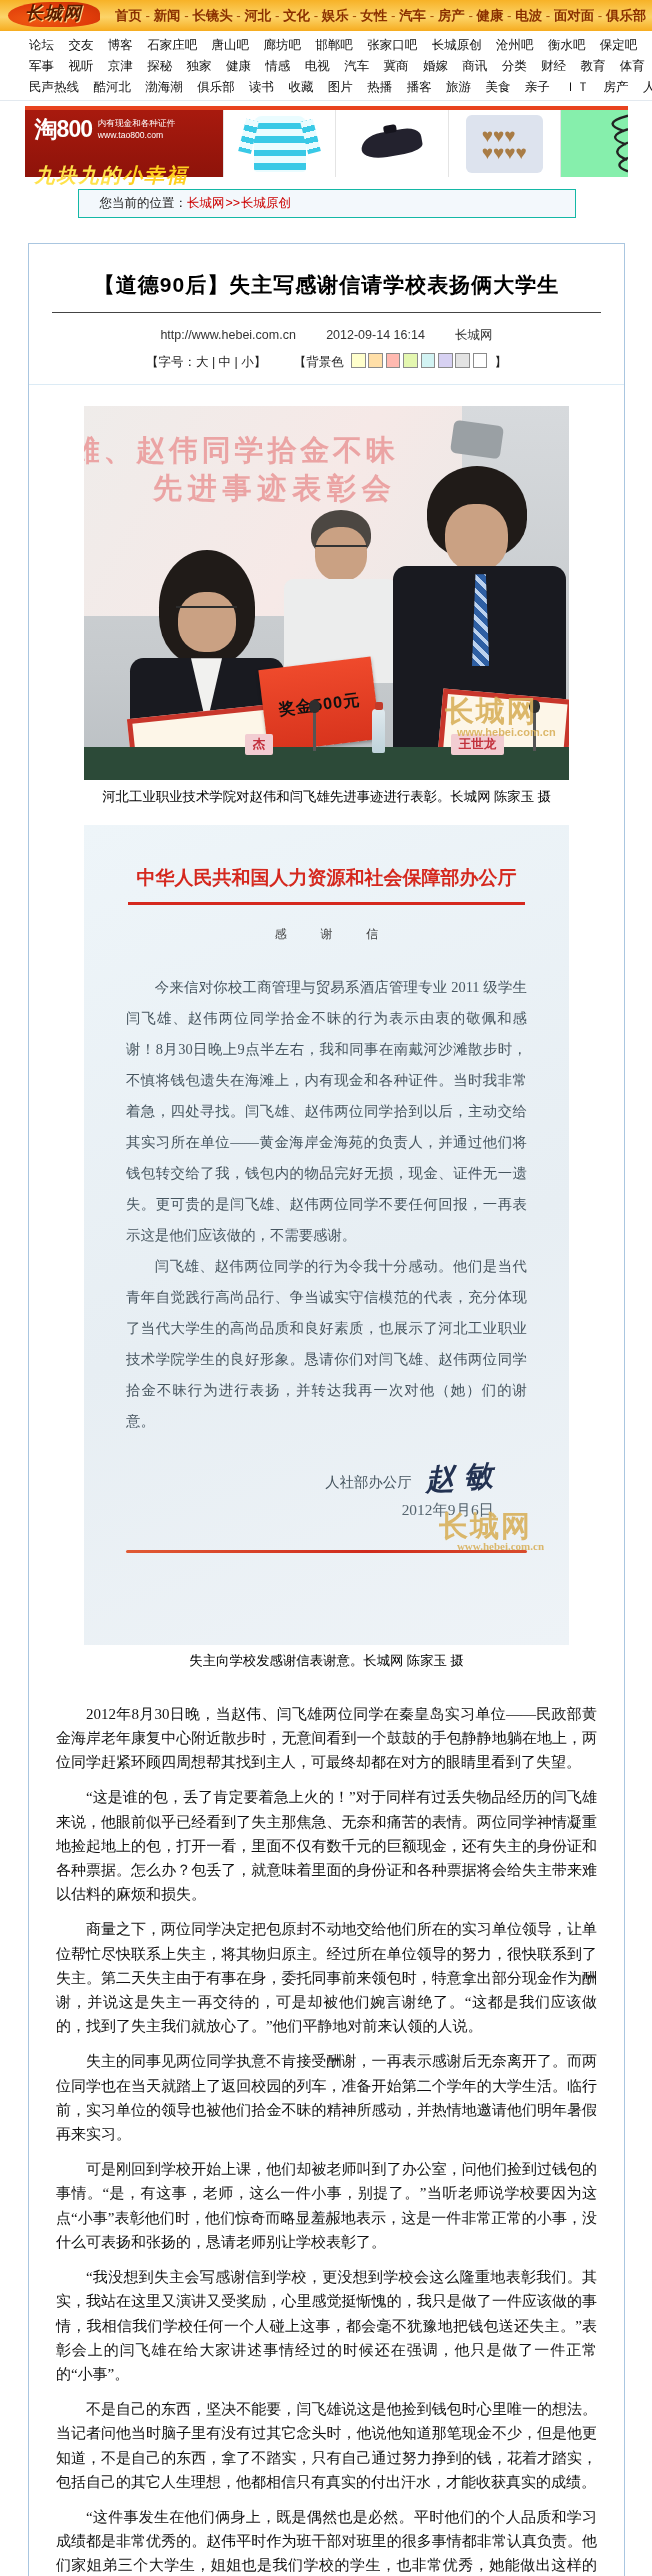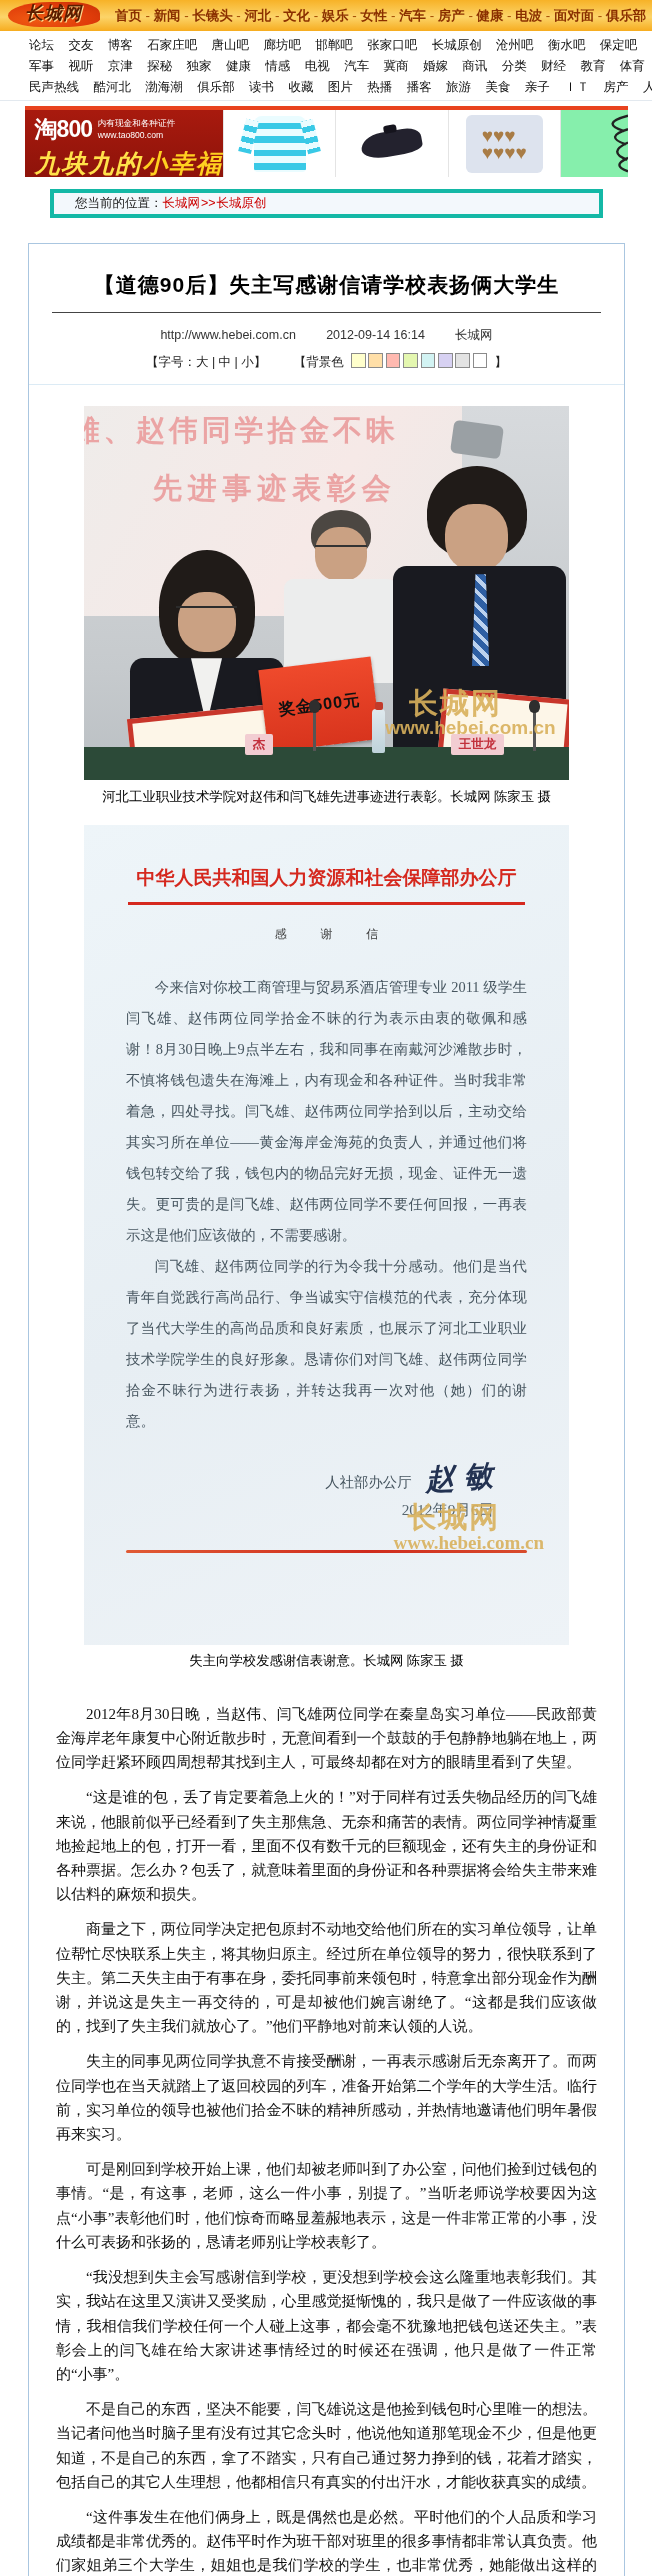--- a/index.html
+++ b/index.html
@@ -19,56 +19,56 @@
   .subnav{padding:3.8px 0 1.9px 29px;border-bottom:1px solid #e3e9ef;}
   .subnav-row{white-space:nowrap;font-size:12.5px;line-height:21px;}
   .subnav-row .slink{color:#111;margin-right:14.4px;cursor:pointer;}
 
   
   .banner{width:603px;height:67px;margin:5.8px auto 0;position:relative;border-top:4.8px solid #e8431f;background:#86efac;display:flex;}
   .banner-left{width:198px;height:67px;background:linear-gradient(#a81a0e,#8e130a);color:#fff;position:relative;flex:0 0 auto;padding:3.8px 0 0 9.6px;box-sizing:border-box;}
   .brand-row{display:flex;align-items:center;gap:5.8px;}
   .brand-name{font-size:23px;font-weight:bold;letter-spacing:-1px;}
   .brand-side{font-size:8.6px;line-height:11.5px;}
-  .banner-slogan{font-size:25px;font-weight:bold;font-style:italic;color:#ffe24a;letter-spacing:1.9px;margin-top:2px;}
+  .banner-slogan{font-size:20px;font-weight:bold;font-style:italic;color:#ffe24a;letter-spacing:1.9px;margin-top:17px;}
   .banner-slogan .hl{color:#ffd020;}
   .products{flex:1;display:flex;}
   .pcell{flex:1;border-left:1px solid #e4e4e4;position:relative;display:flex;align-items:center;justify-content:center;background:#fff;}
   .shirt{width:52px;height:56px;background:repeating-linear-gradient(#eafcff 0 6.7px,#39c9e6 6.7px 13.4px);border-radius:7.7px 7.7px 3.8px 3.8px;position:relative;}
   .shirt::before,.shirt::after{content:"";position:absolute;top:3.8px;width:13.4px;height:33px;background:repeating-linear-gradient(#eafcff 0 5.8px,#39c9e6 5.8px 11.5px);}
   .shirt::before{left:-11.5px;transform:rotate(14deg);}
   .shirt::after{right:-11.5px;transform:rotate(-14deg);}
   .shoe{width:61px;height:25px;background:#23222e;border-radius:50% 40% 45% 55%/80% 60% 40% 60%;transform:rotate(-10deg);position:relative;}
   .shoe::after{content:"";position:absolute;left:25px;top:-5.8px;width:13.4px;height:7.7px;background:#15141d;border-radius:2.9px;}
   .cookies{width:77px;height:58px;background:#dde3ee;border-radius:5.8px;display:flex;flex-wrap:wrap;align-items:center;justify-content:center;color:#a97c45;font-size:19px;line-height:17.3px;}
   .sketch-cell{flex:0 0 67px;border-left:1px solid #e4e4e4;}
 
   
-  .crumbbox{width:553px;margin:11.5px auto 0;border:4px solid #14b8a6;background:#f3f8fc;height:29px;display:flex;align-items:center;padding-left:21px;box-sizing:border-box;font-size:12.5px;}
+  .crumbbox{width:498px;margin:11.5px auto 0;border:1px solid #14b8a6;background:#f3f8fc;height:29px;display:flex;align-items:center;padding-left:21px;box-sizing:border-box;font-size:12.5px;}
   .crumb-label{color:#222;}
   .crumb-link{color:#cc0000;cursor:pointer;}
   .crumb-sep{color:#cc0000;margin:0 1px;}
 
   
   .mainbox{width:597px;margin:25px auto 0;border:1px solid #aac6e0;background:#fff;padding:23px 17.3px 17.3px;box-sizing:border-box;}
   .a-title{text-align:center;font-size:21px;font-weight:bold;margin:3.8px 7.7px 13.4px;letter-spacing:1px;}
   .title-rule{border:0;border-top:1px solid #444;margin:0 5.8px 13.4px;}
   .meta-row{text-align:center;font-size:12.5px;color:#333;margin-bottom:9.6px;}
   .meta-row span{margin:0 13.4px;}
   .ctrl-row{text-align:center;font-size:12.5px;color:#222;margin-bottom:13.4px;}
   .ctrl-row .grp{margin:0 12px;}
   .fs-opt{cursor:pointer;color:#222;}
   .swatches{display:inline-flex;gap:2.9px;vertical-align:-1.9px;margin:0 3.8px;}
   .swatch{width:12.5px;height:12.5px;border:1px solid #8b8b8b;display:inline-block;cursor:pointer;}
   .content-sep{border-top:1.9px solid #dcebf5;margin:0 -17.3px 21px;}
 
   
   .photo1{width:485px;height:374px;margin:0 auto;position:relative;background:linear-gradient(#d7dadd,#c6cacd 70%,#babfc3);overflow:hidden;}
   .proj{position:absolute;left:0;top:0;width:78%;height:56%;background:linear-gradient(120deg,#efecea,#f6e9e7 60%,#ece8e6);}
-  .proj-t1{position:absolute;left:-13.4px;top:5px;font-size:29px;font-weight:bold;color:#eba4a4;letter-spacing:3.8px;white-space:nowrap;}
+  .proj-t1{position:absolute;left:-13.4px;top:25px;font-size:29px;font-weight:bold;color:#eba4a4;letter-spacing:3.8px;white-space:nowrap;}
   .proj-t2{position:absolute;left:69px;top:63px;font-size:29px;font-weight:bold;color:#eba4a4;letter-spacing:5.8px;}
   .speaker{position:absolute;right:67px;top:17.3px;width:50px;height:33px;background:#9aa0a4;border-radius:5.8px;transform:rotate(8deg);}
   .person{position:absolute;}
   .hair{background:#201b18;border-radius:50% 50% 42% 42%;}
   .face{background:#caa183;position:absolute;}
   .suit{background:#191a20;border-radius:13.4px 13.4px 0 0;position:absolute;}
   .shirt-v{position:absolute;background:#f1f1ef;}
   .p-woman{left:40px;top:144px;width:163px;height:230px;}
   .p-woman .hair{position:absolute;left:35px;top:0;width:96px;height:115px;}
   .p-woman .face{left:54px;top:42px;width:58px;height:60px;border-radius:45%;}
@@ -91,21 +91,21 @@
   .envelope{position:absolute;left:179px;top:257px;width:113px;height:83px;background:linear-gradient(#ef4a2c,#d8341d);transform:rotate(-7deg);display:flex;align-items:center;justify-content:center;box-shadow:0 1.9px 3.8px rgba(0,0,0,.3);}
   .envelope span{color:#111;font-weight:bold;font-size:16.3px;letter-spacing:1px;}
   .tabletop{position:absolute;left:0;bottom:0;width:100%;height:33px;background:#2c4a38;}
   .bottle{position:absolute;left:288px;bottom:27px;width:13.4px;height:44px;background:linear-gradient(#dfe9ee,#bfd2da);border-radius:3.8px 3.8px 1.9px 1.9px;}
   .bottle::before{content:"";position:absolute;left:2.9px;top:-6.7px;width:7.7px;height:7.7px;background:#c23a2a;border-radius:1.9px;}
   .mic{position:absolute;bottom:29px;width:2.9px;height:42px;background:#555;}
   .mic::before{content:"";position:absolute;top:-9.6px;left:-3.8px;width:10.6px;height:13.4px;background:#2e2e2e;border-radius:45%;}
   .namecard{position:absolute;bottom:25px;background:#f2cdd2;color:#c2303c;font-size:12.5px;font-weight:bold;padding:1.9px 7.7px;border-radius:1.9px;}
   .wm{position:absolute;color:#d9b15c;text-align:center;font-weight:bold;opacity:.9;line-height:1.05;}
   .wm .wm1{font-size:29px;letter-spacing:1.9px;}
-  .wm .wm2{font-size:19px;margin-left:30px;}
+  .wm .wm2{font-size:11px;margin-left:30px;}
   .photo1 .wm{right:13.4px;bottom:42px;}
 
   .caption{text-align:center;font-size:13.4px;color:#000;font-family:"Liberation Serif",serif;margin:7.7px 0 19px;}
 
   
   .letter{width:485px;margin:0 auto;box-sizing:border-box;background:linear-gradient(160deg,#eef5f9,#e7eef3 55%,#eef3f7);padding:40px 42px 25px;position:relative;font-family:"Liberation Serif",serif;}
   .letter-org{color:#d5281e;font-weight:bold;font-size:19px;text-align:center;letter-spacing:0;}
   .letter-rule{height:2.9px;background:#d5281e;margin:11.5px 1.9px 21px;}
   .letter-title{text-align:center;font-size:12px;color:#3a3a3a;letter-spacing:15.4px;margin:0 0 29px;text-indent:15.4px;}
   .letter-body p{font-size:14.4px;line-height:2.15;color:#46555f;text-align:justify;text-indent:2em;margin:0;}

